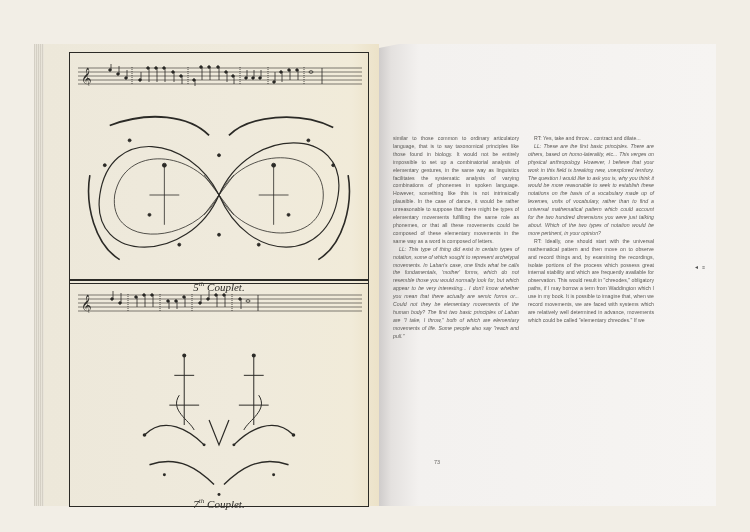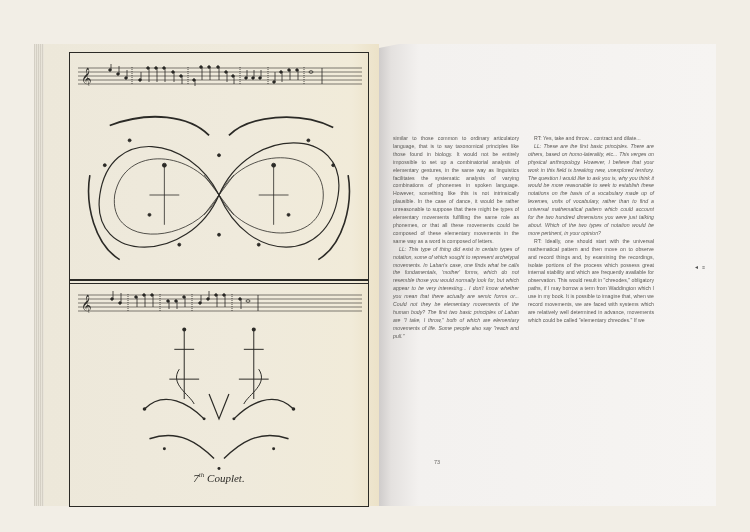--- a/index.html
+++ b/index.html
@@ -169,20 +169,24 @@
             <circle cx="60" cy="45" r="1.5"></circle>
               <circle cx="240" cy="45" r="1.5"></circle>
             <circle cx="110" cy="150" r="1.5"></circle>
               <circle cx="190" cy="150" r="1.5"></circle>
             <circle cx="35" cy="70" r="1.5"></circle>
               <circle cx="265" cy="70" r="1.5"></circle>
             <circle cx="150" cy="60" r="1.5"></circle>
               <circle cx="150" cy="140" r="1.5"></circle>
           </g>
         </svg>
+        <div class="couplet-label" style="top:185px;">
+          <span>5</span><sup>th</sup>
+          <span>Couplet.</span>
+        </div>
       </div>
 
       <div class="plate-divider" style="top:226px;"></div>
       <div class="plate-divider" style="top:230px; height:1px;"></div>
 
       <div class="staff" style="top:238px;">
         <svg viewBox="0 0 284 22" preserveAspectRatio="none">
           <g stroke="#2b2a26" stroke-width="0.6">
             <line x1="0" y1="4" x2="284" y2="4"></line>
               <line x1="0" y1="8" x2="284" y2="8"></line>
@@ -221,21 +225,21 @@
               <line x1="147" y1="4" x2="147" y2="16"></line>
             <line x1="154" y1="3" x2="154" y2="21" stroke-dasharray="1,1"></line>
             <circle cx="162" cy="8" r="1.3"></circle>
               <line x1="163" y1="8" x2="163" y2="18"></line>
             <ellipse cx="170" cy="10" rx="2" ry="1.3" fill="none"></ellipse>
             <line x1="180" y1="4" x2="180" y2="20"></line>
           </g>
         </svg>
       </div>
 
-      <div class="figure" style="top:256px; height:180px;">
+      <div class="figure" style="top:282px; height:180px;">
         <svg viewBox="0 0 300 180">
           <g fill="none" stroke="#2b2a26" stroke-width="1">
             <line x1="115" y1="20" x2="115" y2="90"></line>
               <line x1="185" y1="20" x2="185" y2="90"></line>
             <line x1="105" y1="40" x2="125" y2="40"></line>
               <line x1="175" y1="40" x2="195" y2="40"></line>
             <line x1="100" y1="70" x2="130" y2="70"></line>
               <line x1="170" y1="70" x2="200" y2="70"></line>
             <path d="M75 100 C95 80, 120 95, 135 110" stroke-width="1.4"></path>
             <path d="M225 100 C205 80, 180 95, 165 110" stroke-width="1.4"></path>

